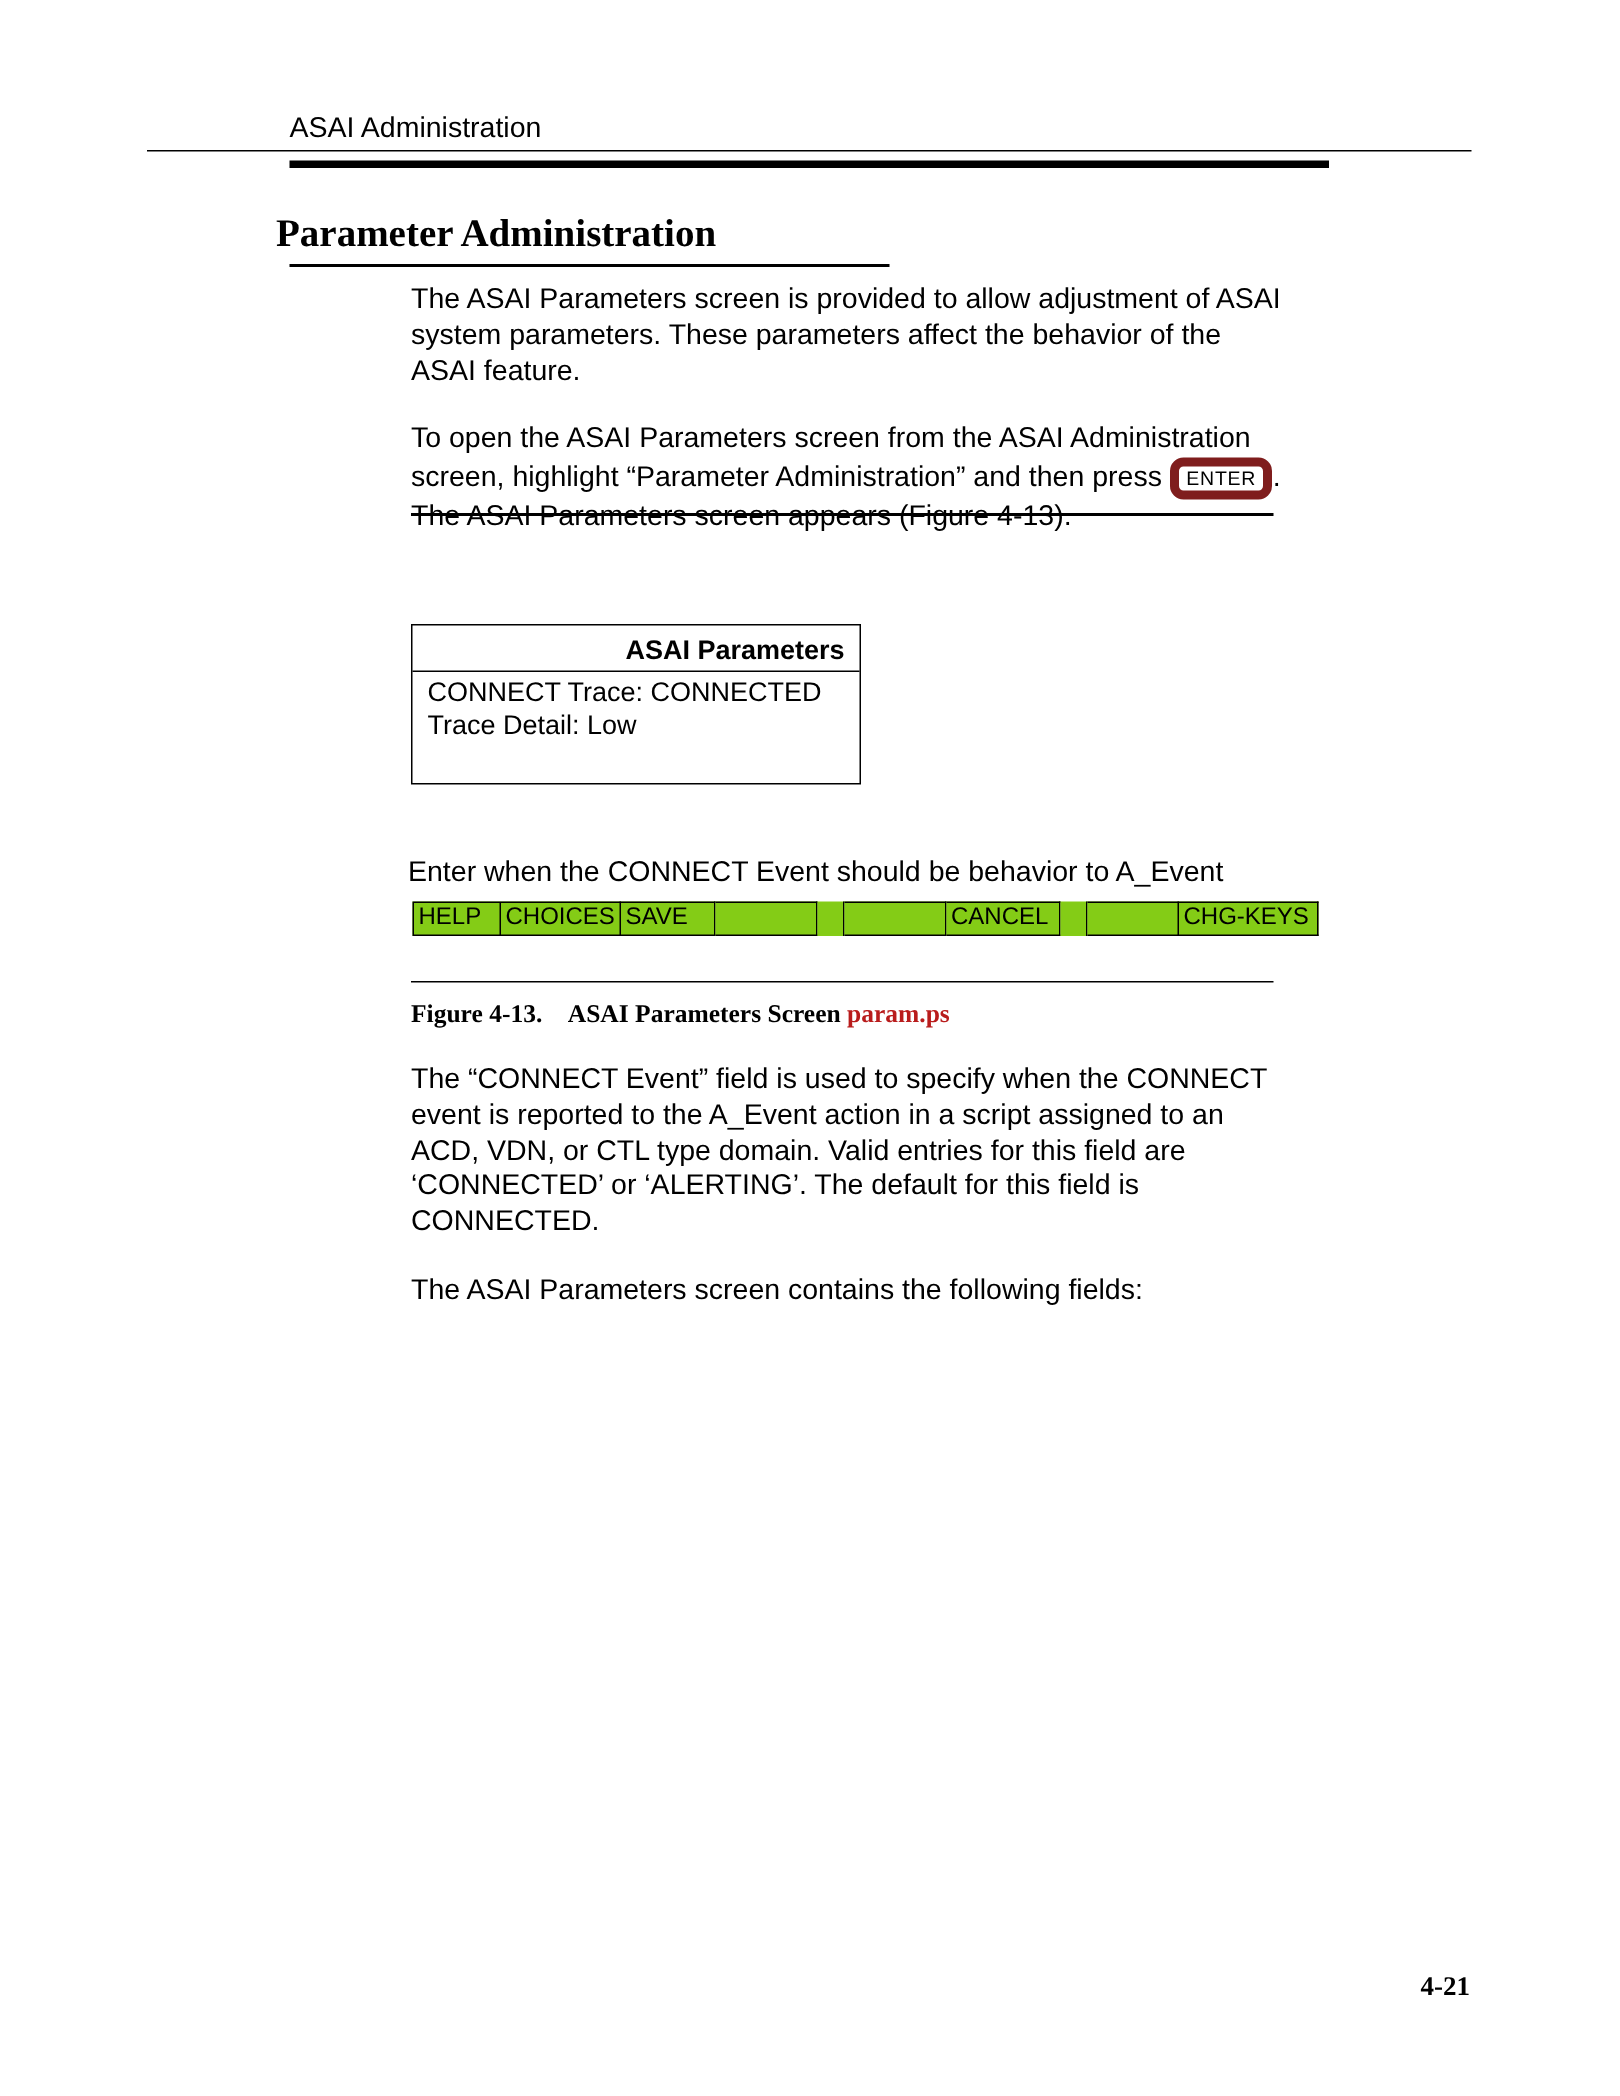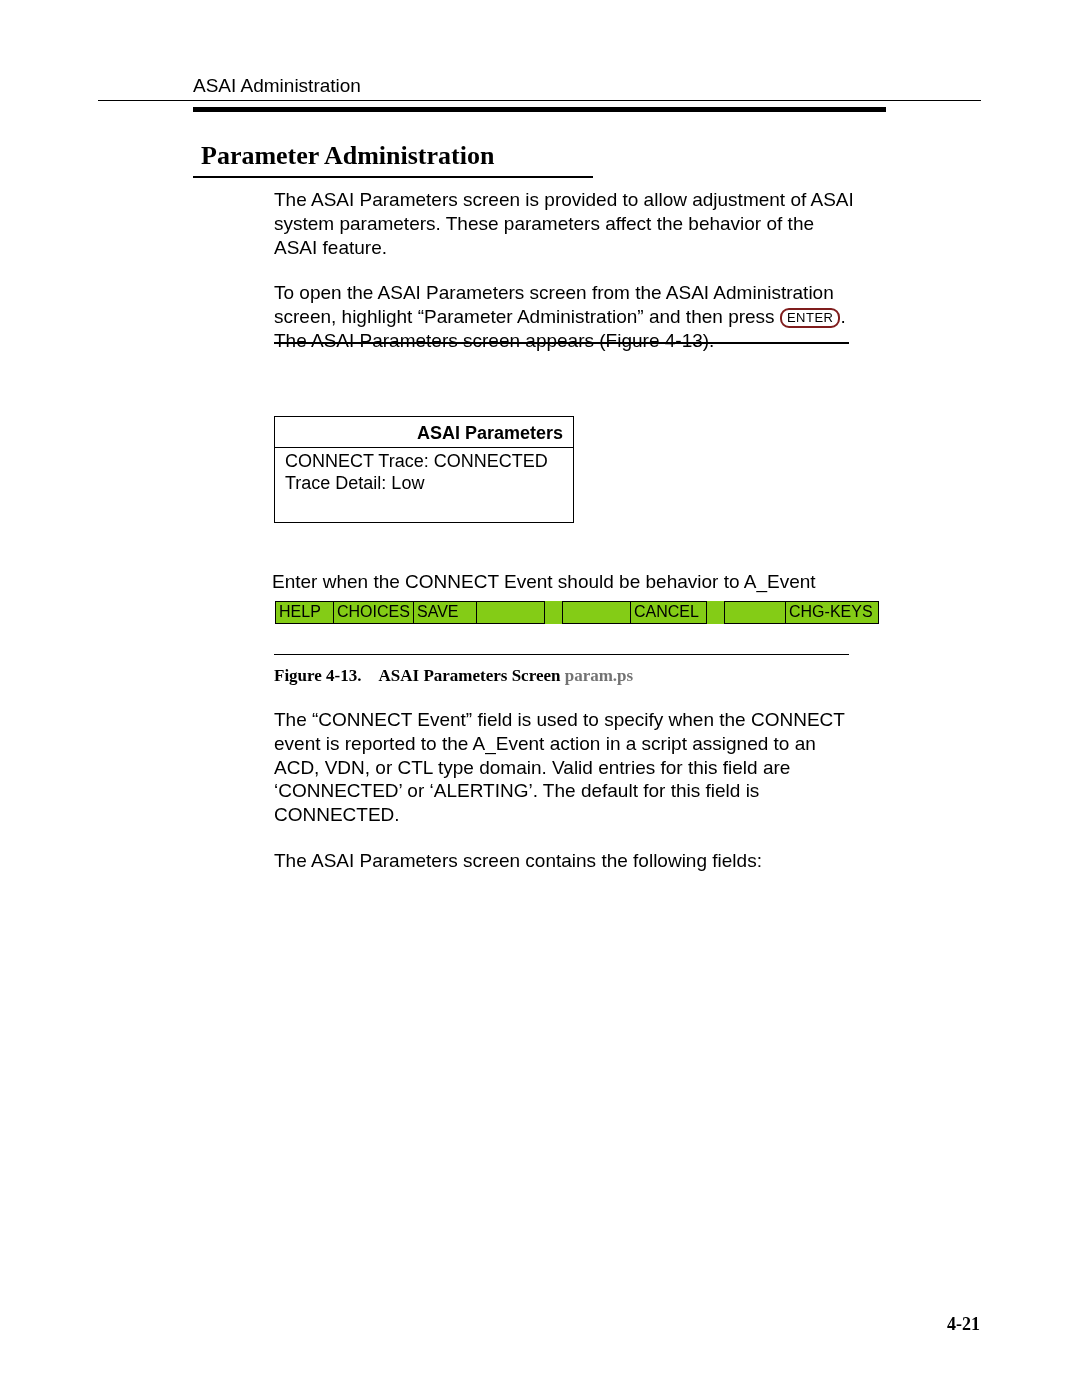--- a/index.html
+++ b/index.html
@@ -34,21 +34,21 @@
     position: absolute;
     top: 107px;
     left: 193px;
     width: 693px;
     height: 5px;
     background: #000;
   }
   .section-title {
     position: absolute;
     top: 141px;
-    left: 201px;
+    left: 184px;
     font-family: "Book Antiqua", Palatino, "Palatino Linotype", Georgia, serif;
     font-weight: bold;
     font-size: 26px;
   }
   .title-underline {
     position: absolute;
     top: 176px;
     left: 193px;
     width: 400px;
     border-top: 2px solid #000;
@@ -60,21 +60,21 @@
     width: 580px;
     font-size: 19px;
     line-height: 1.25;
   }
   .para {
     margin: 0 0 22px 0;
   }
   .para:last-child { margin-bottom: 0; }
   .key {
     display: inline-block;
-    border: 2px solid #7f1d1d;
+    border: 6px solid #7f1d1d;
     border-radius: 9px;
     padding: 0 5px;
     font-size: 13px;
     line-height: 16px;
     vertical-align: 1px;
     letter-spacing: 0.5px;
   }
   .figure-rule {
     position: absolute;
     top: 342px;
@@ -146,21 +146,21 @@
     border-top: 1px solid #000;
   }
   .caption {
     position: absolute;
     top: 666px;
     left: 274px;
     font-family: "Book Antiqua", Palatino, "Palatino Linotype", Georgia, serif;
     font-weight: bold;
     font-size: 17px;
   }
-  .caption .link { color: #737373; }
+  .caption .link { color: #b91c1c; }
   .lower-body {
     position: absolute;
     top: 708px;
     left: 274px;
     width: 580px;
     font-size: 19px;
     line-height: 1.25;
   }
   .page-number {
     position: absolute;

